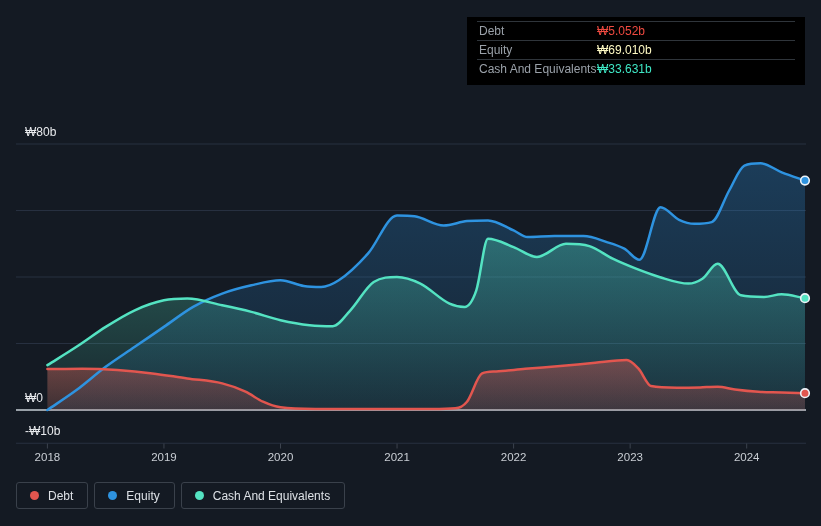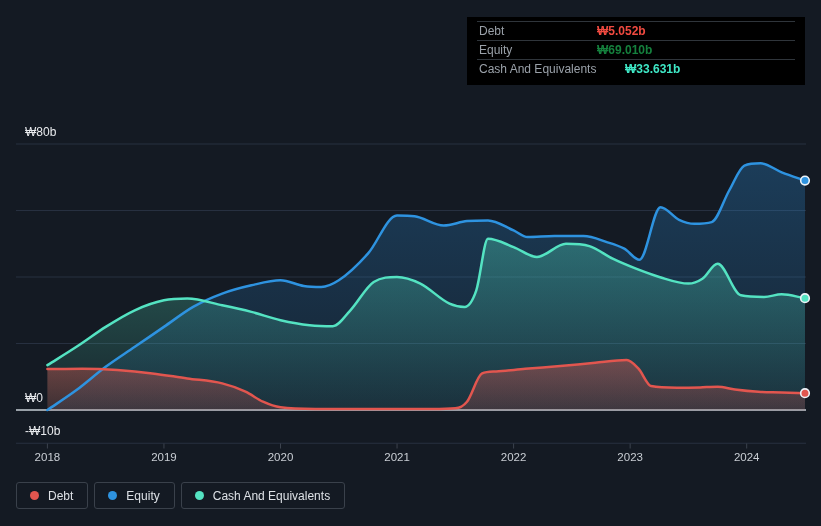--- a/index.html
+++ b/index.html
@@ -20,21 +20,21 @@
   .tt-title{
     font-size:13px;font-weight:700;color:var(--tt-title,#fff);
     padding:5px 2px 7px;
   }
   .tt-row{
     display:flex;align-items:center;padding:2px 2px;
     border-top:1px solid var(--tt-div,#2f353b);
   }
   .tt-row.no-top{border-top:none;}
   .tt-label{flex:0 0 118px;color:var(--tt-label,#9aa1a9);}
-  .tt-value{font-weight:700;}
+  .tt-value{font-weight:400;}
   .tt-ratio-pct{font-weight:700;color:#fff;}
   .tt-ratio-label{color:var(--tt-label,#9aa1a9);margin-left:4px;}
 
   
   .legend{position:absolute;left:16px;top:482px;display:flex;gap:6px;}
   .legend-item{
     display:flex;align-items:center;gap:9px;height:27px;box-sizing:border-box;
     border:1px solid #3a414b;border-radius:3px;padding:0 14px 0 13px;
     color:#dde1e6;font-size:12px;cursor:pointer;background:transparent;
   }
@@ -96,27 +96,27 @@
 
   <div class="tooltip">
 
     <div class="tt-row">
       <span class="tt-label">Debt</span>
       <span class="tt-value" style="color: rgb(240, 74, 64);">₩5.052b</span>
     </div>
 
     <div class="tt-row">
       <span class="tt-label">Equity</span>
-      <span class="tt-value" style="color: #15803d;">₩69.010b</span>
+      <span class="tt-value" style="color: #fef9c3;">₩69.010b</span>
     </div>
 
 
     <div class="tt-row">
       <span class="tt-label">Cash And Equivalents</span>
-      <span class="tt-value" style="color: rgb(63, 232, 198); margin-left: 28px;">₩33.631b</span>
+      <span class="tt-value" style="color: rgb(63, 232, 198);">₩33.631b</span>
     </div>
   </div>
 
   <div class="legend">
     <div class="legend-item">
       <span class="legend-dot" style="background: rgb(226, 86, 79);"></span>
       <span>Debt</span>
     </div>
     <div class="legend-item">
       <span class="legend-dot" style="background: rgb(46, 147, 224);"></span>

